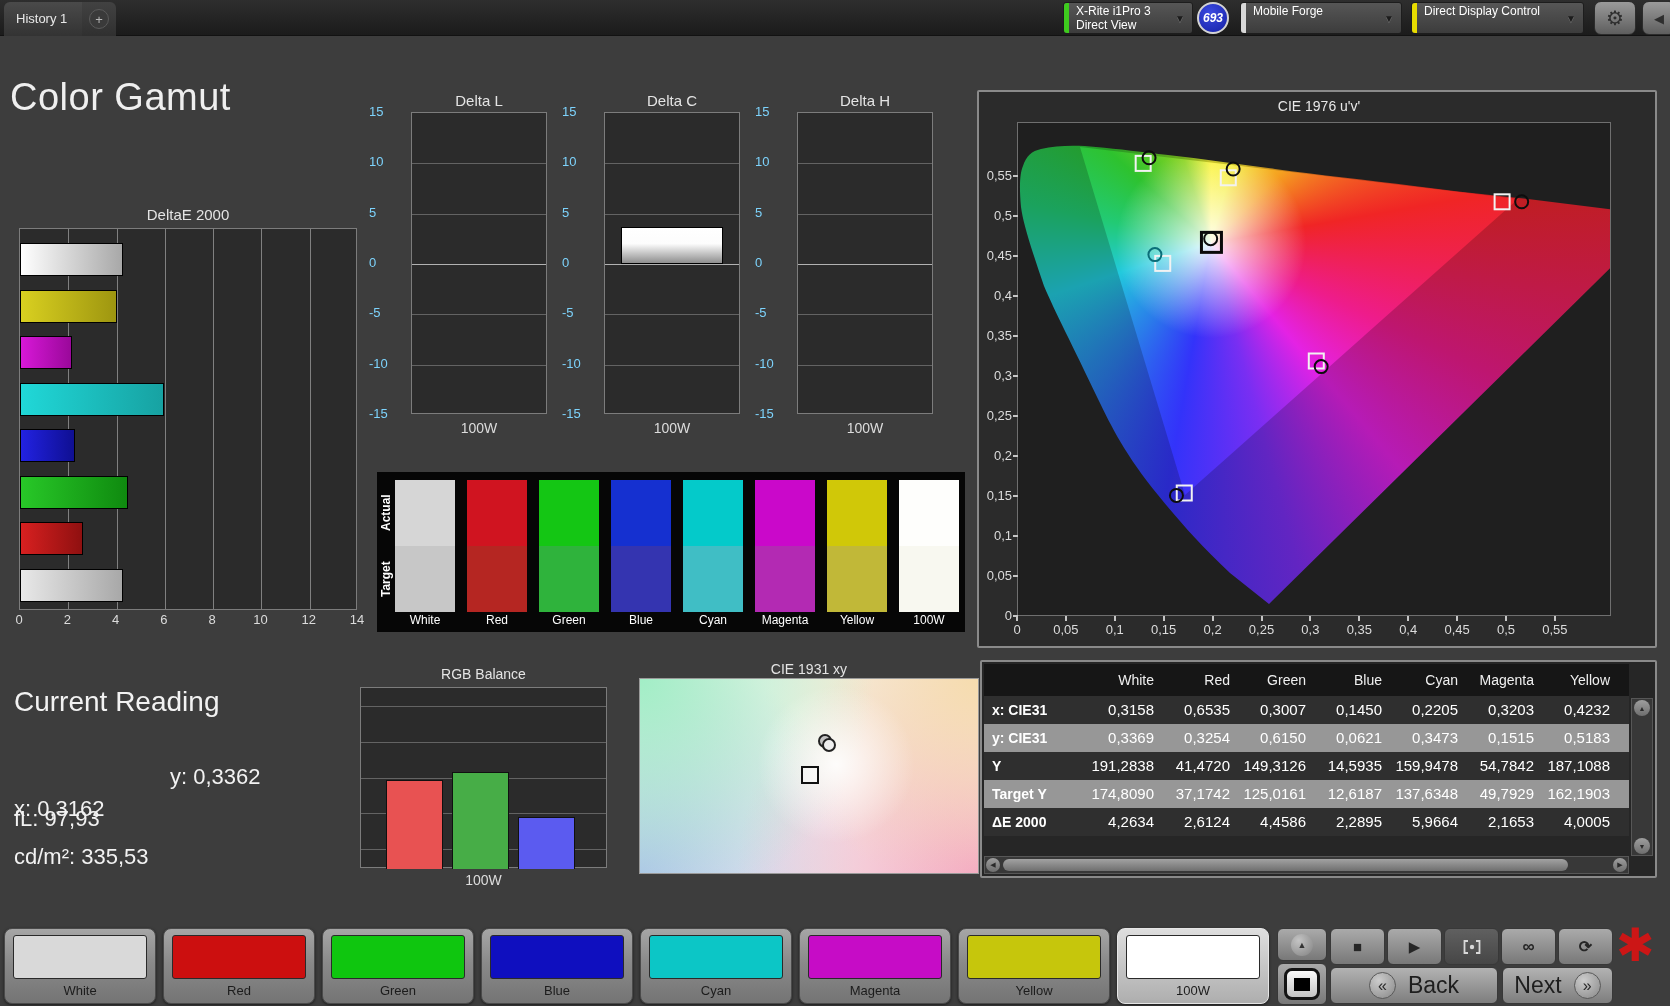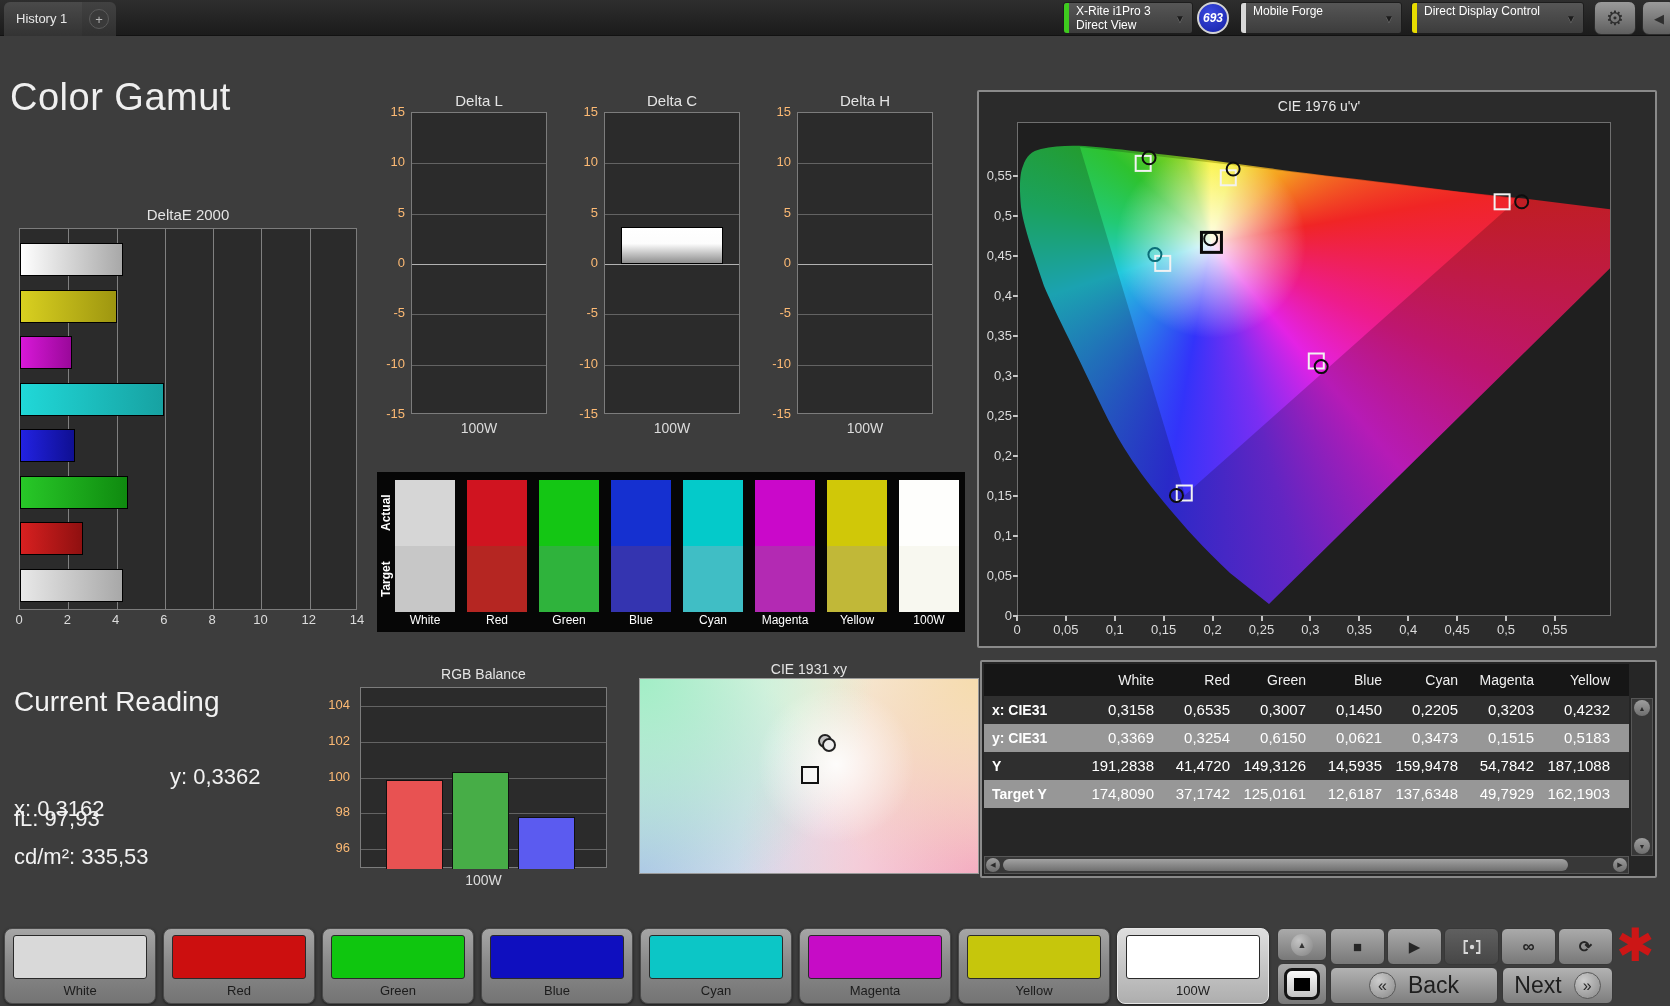--- a/index.html
+++ b/index.html
@@ -40,21 +40,21 @@
   
   #page-title { position:absolute; left:10px; top:76px; font-size:38px; color:#efefef; letter-spacing:0.5px; }
   .ctitle { position:absolute; text-align:center; color:#e4e4e4; font-size:15px; }
   .xlab { position:absolute; text-align:center; color:#dcdcdc; font-size:14px; }
   .panel { position:absolute; background:#2b2b2b; border:1px solid #7c7c7c; }
   .vgrid { position:absolute; top:0; bottom:0; width:1px; background:#808080; }
   .hgrid { position:absolute; left:0; right:0; height:1px; background:#636363; }
   .hgrid.zero { background:#b2b2b2; }
   .hbar { position:absolute; left:0; height:33px; border:1px solid #000; }
   .tick { position:absolute; width:28px; text-align:center; color:#dcdcdc; font-size:13px; }
-  .ytick { position:absolute; right:4px; left:0; text-align:right; color:#fdba74; font-size:13px; }
+  .ytick { position:absolute; right:4px; left:0; color:#7dd3fc; font-size:13px; }
   .ylabbox { position:absolute; width:40px; height:302px; }
   .vbar-white { position:absolute; left:16px; width:102px; border:1px solid #000;
     background:linear-gradient(180deg,#ffffff 0%,#fcfcfc 45%,#8e8e8e 100%); }
 
   
   #swatch-panel { position:absolute; left:377px; top:472px; width:588px; height:160px; background:#060606; }
   .vlab { position:absolute; left:2px; width:16px; writing-mode:vertical-rl; transform:rotate(180deg);
     color:#fff; font-size:12px; font-weight:bold; text-align:center; }
   .sw { position:absolute; width:60px; height:66px; }
   .swlab { position:absolute; top:141px; width:72px; text-align:center; color:#fff; font-size:12px; }
@@ -394,27 +394,20 @@
       <div class="cie-xdash" style="left: 574.9px;"></div>
     </div>
 
   <div id="cr-title">Current Reading</div>
   <span class="cr-val" style="left:14px;top:796px;">x: 0,3162</span>
   <span class="cr-val" style="left:170px;top:764px;">y: 0,3362</span>
   <span class="cr-val" style="left:14px;top:806px;">fL: 97,93</span>
   <span class="cr-val" style="left:14px;top:844px;">cd/m²: 335,53</span>
 
   <div class="ctitle" style="left:360px;top:666px;width:247px;font-size:14px;">RGB Balance</div>
-  <div id="rgb-ylab" style="position:absolute;left:314px;top:687px;width:40px;height:181px;">
-      <div class="ytick" style="top: 9.92079px;">104</div>
-      <div class="ytick" style="top: 45.7624px;">102</div>
-      <div class="ytick" style="top: 81.604px;">100</div>
-      <div class="ytick" style="top: 117.446px;">98</div>
-      <div class="ytick" style="top: 153.287px;">96</div>
-    </div>
   <div class="panel" id="rgb-plot" style="left:360px;top:687px;width:247px;height:181px;">
       <div class="hgrid" style="top: 17.9208px;"></div>
       <div class="hgrid" style="top: 53.7624px;"></div>
       <div class="hgrid" style="top: 89.604px;"></div>
       <div class="hgrid" style="top: 125.446px;"></div>
       <div class="hgrid" style="top: 161.287px;"></div>
       <div class="rgb-bar" style="left: 25px; height: 88.7079px; top: 92.2921px; background: rgb(232, 82, 82);"></div>
       <div class="rgb-bar" style="left: 91px; height: 97.1307px; top: 83.8693px; background: rgb(71, 173, 71);"></div>
       <div class="rgb-bar" style="left: 157px; height: 51.6119px; top: 129.388px; background: rgb(91, 91, 240);"></div>
     </div>
@@ -473,20 +466,30 @@
           <div class="trow alt">
             <div class="td lab">Target Y</div>
             <div class="td">174,8090</div>
             <div class="td">37,1742</div>
             <div class="td">125,0161</div>
             <div class="td">12,6187</div>
             <div class="td">137,6348</div>
             <div class="td">49,7929</div>
             <div class="td">162,1903</div>
           </div>
+          <div class="trow">
+            <div class="td lab">ΔE 2000</div>
+            <div class="td">4,2634</div>
+            <div class="td">2,6124</div>
+            <div class="td">4,4586</div>
+            <div class="td">2,2895</div>
+            <div class="td">5,9664</div>
+            <div class="td">2,1653</div>
+            <div class="td">4,0005</div>
+          </div>
         </div>
     </div>
     <div id="vscroll">
       <div class="sarrow" id="vs-up">
           <span>▲</span>
         </div>
       <div class="sarrow" id="vs-down">
           <span>▼</span>
         </div>
     </div>

